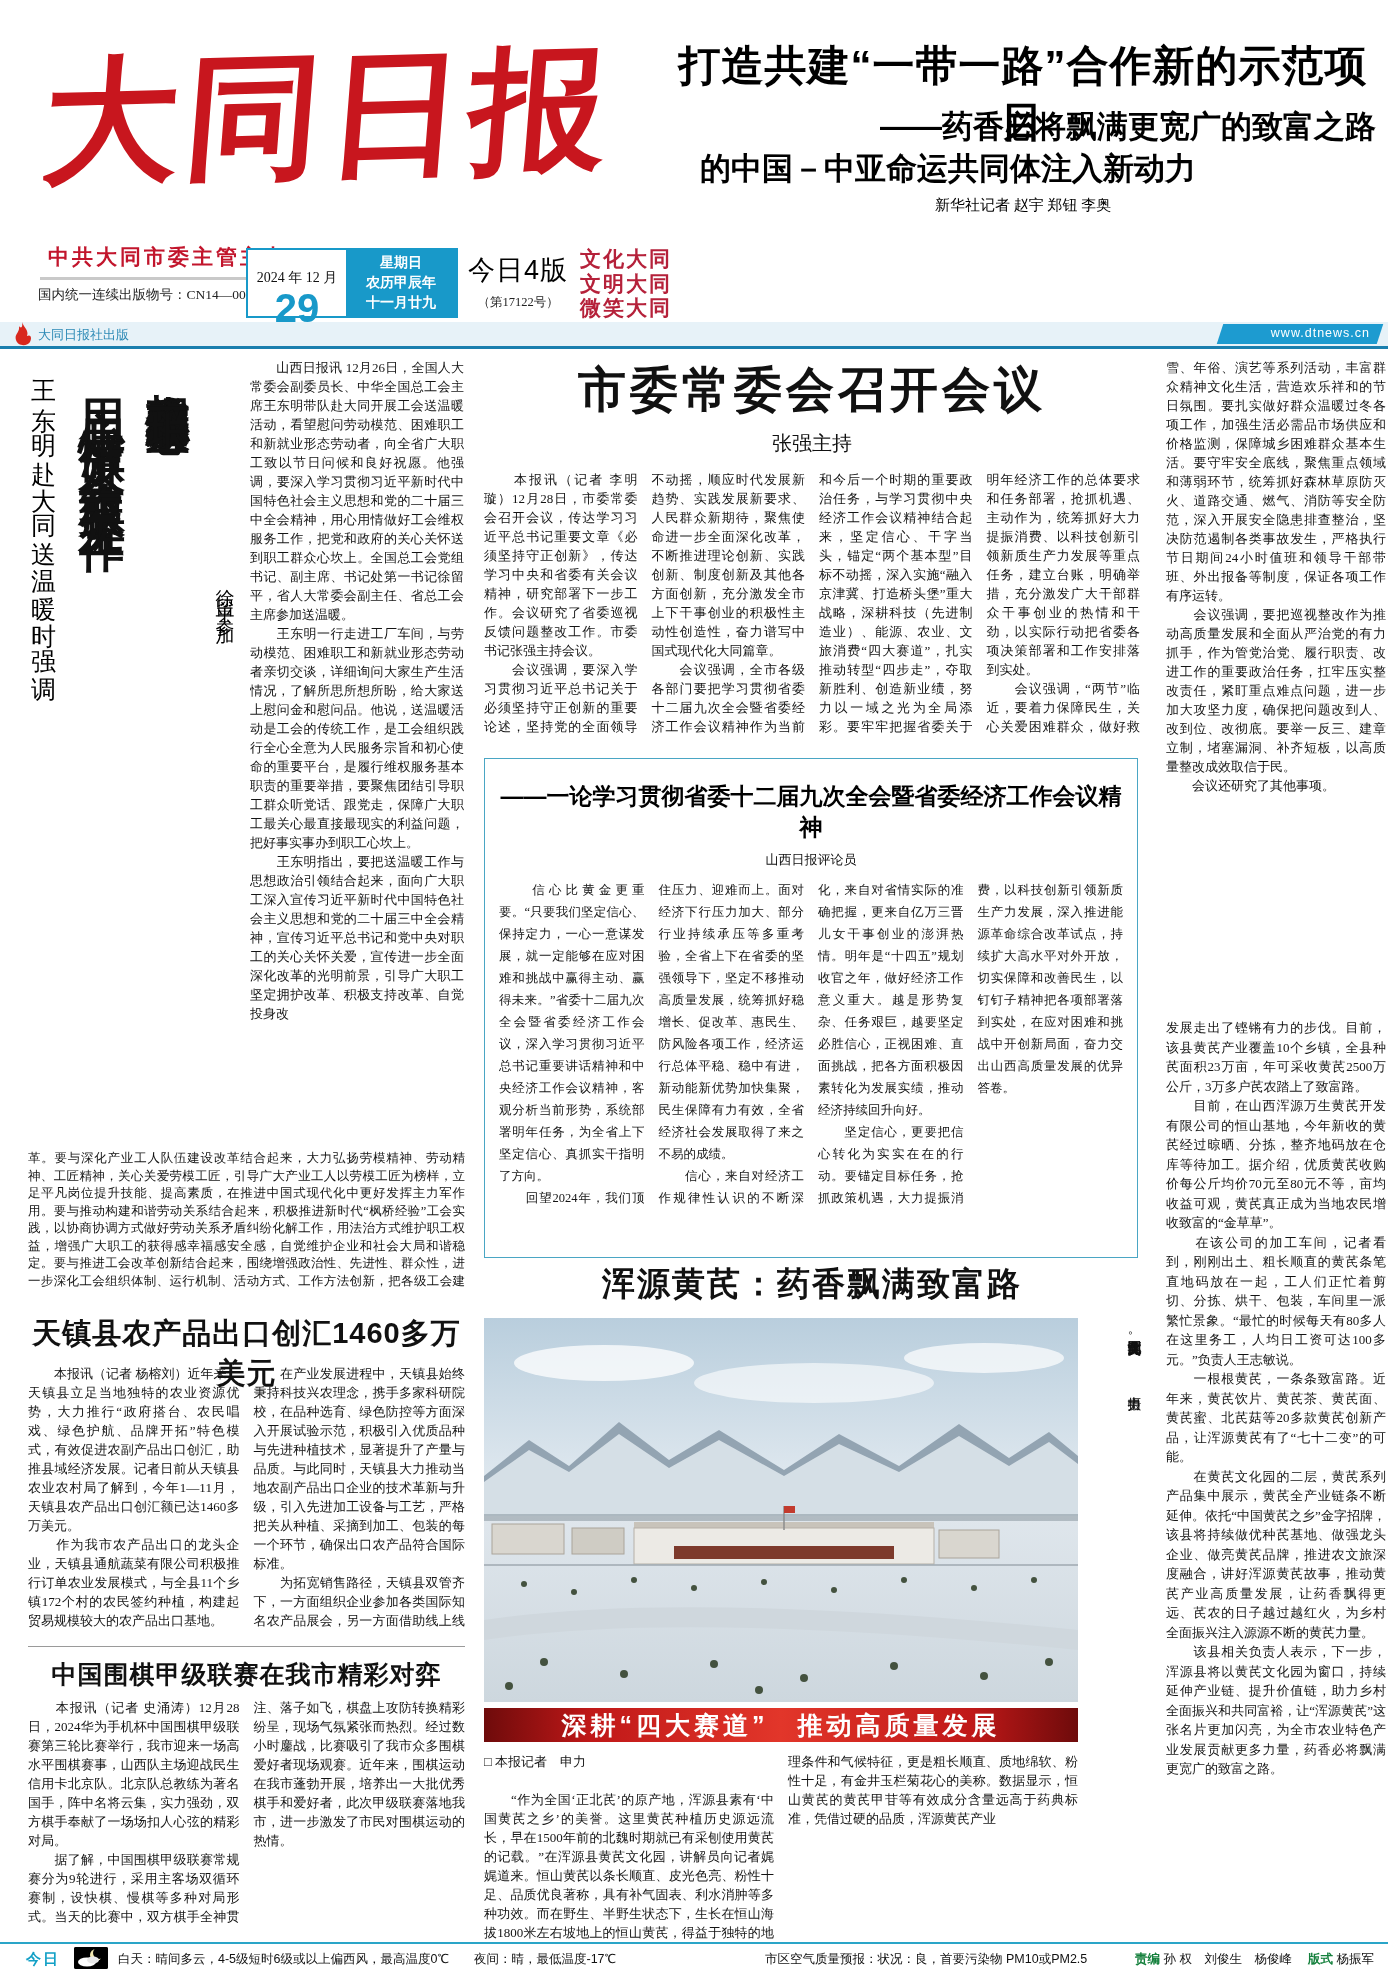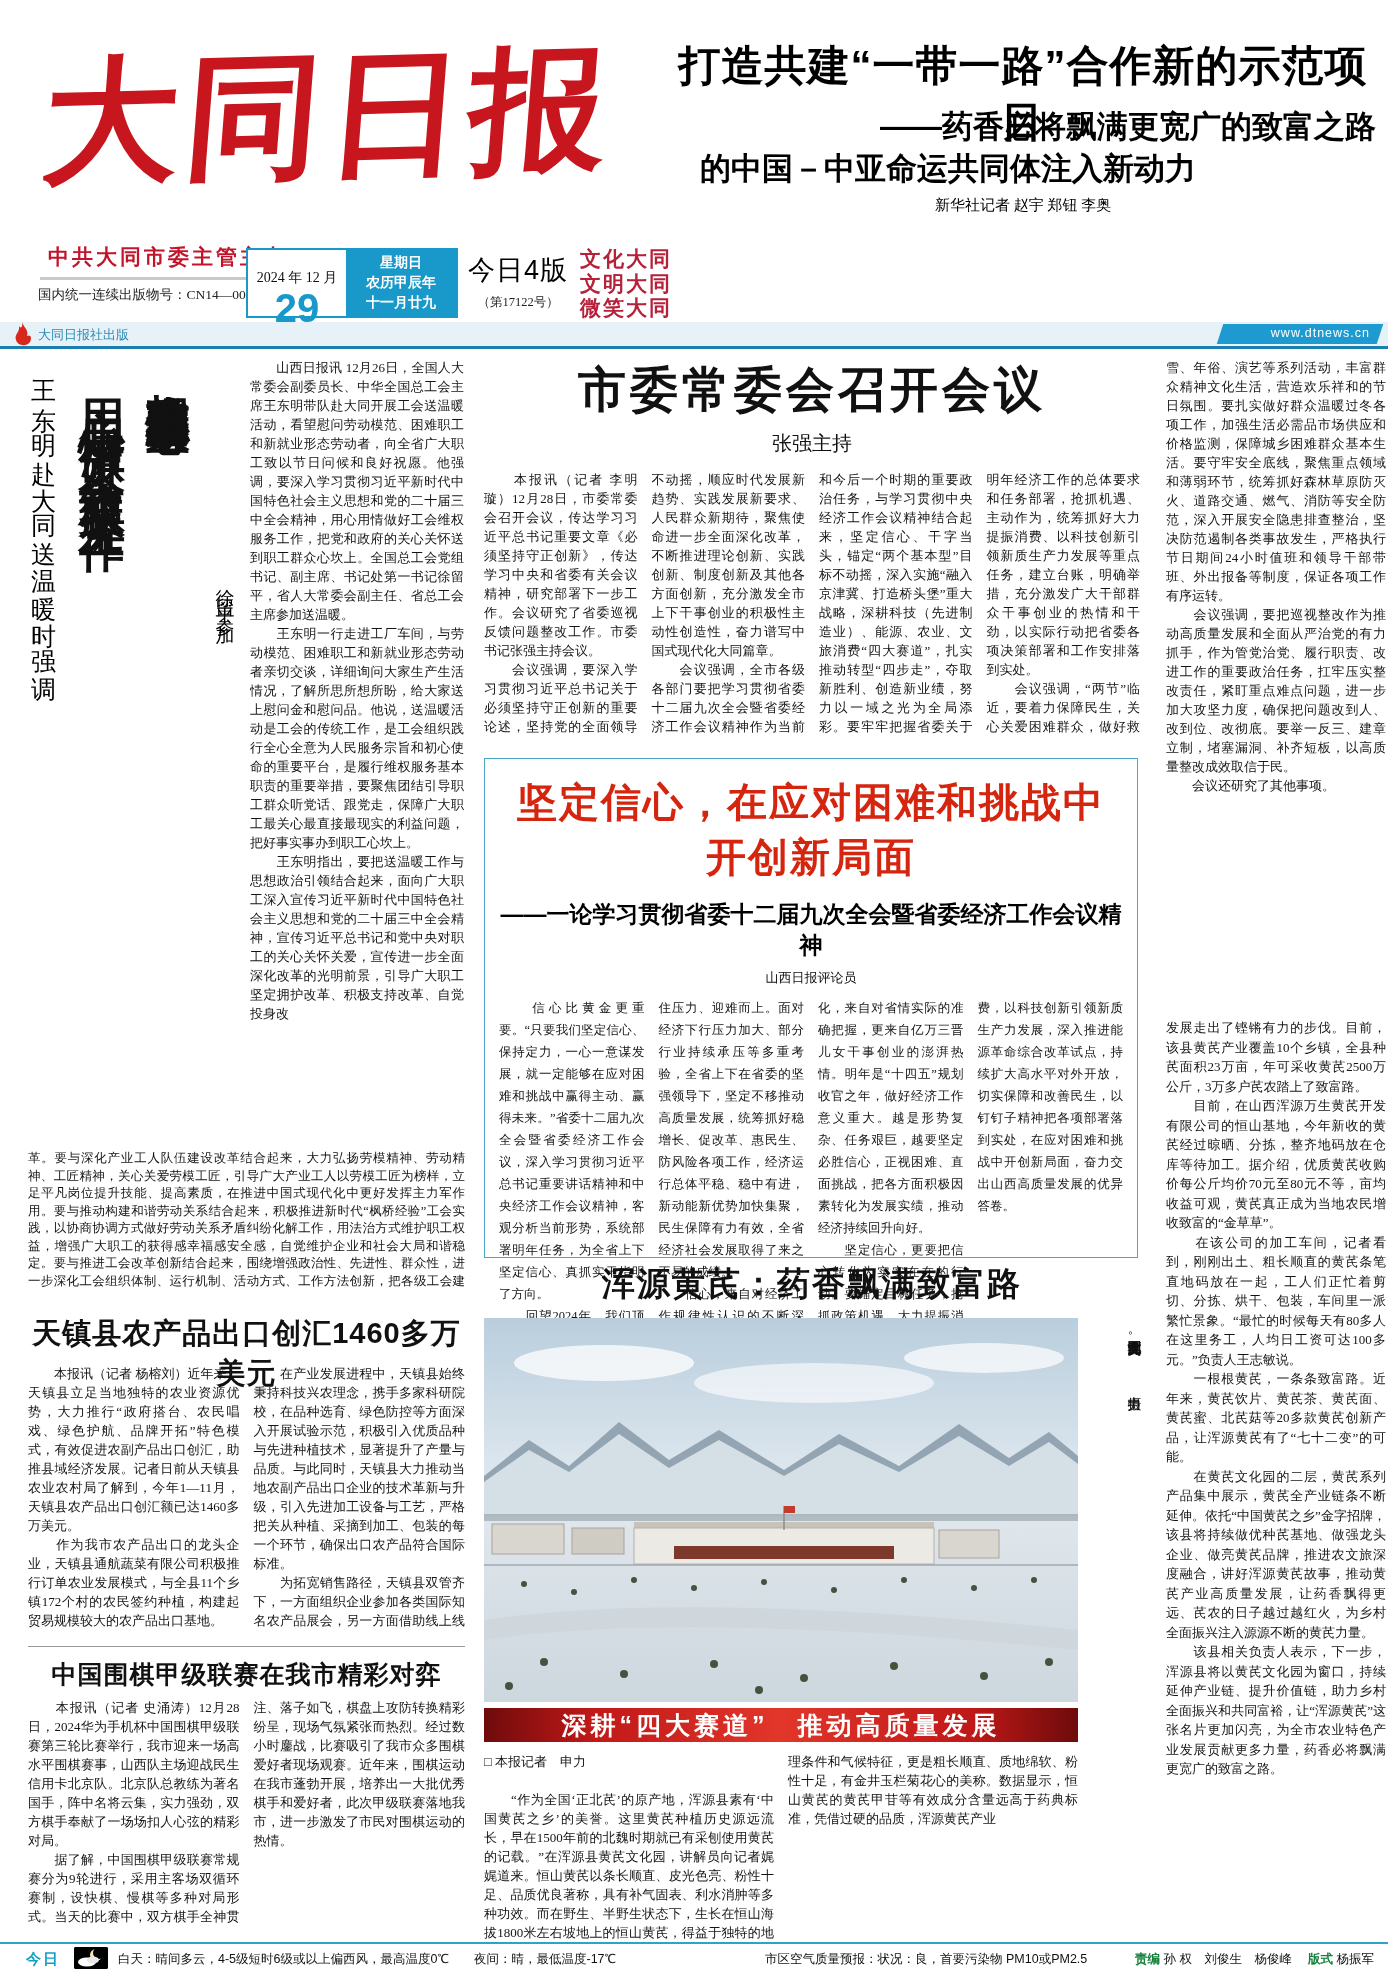--- a/index.html
+++ b/index.html
@@ -152,21 +152,20 @@
   <div class="abs mt-sub">张强主持</div>
   <div class="abs mt-body body-text cols4">　　本报讯（记者 李明璇）12月28日，市委常委会召开会议，传达学习习近平总书记重要文章《必须坚持守正创新》，传达学习中央和省委有关会议精神，研究部署下一步工作。会议研究了省委巡视反馈问题整改工作。市委书记张强主持会议。
 　　会议强调，要深入学习贯彻习近平总书记关于必须坚持守正创新的重要论述，坚持党的全面领导不动摇，顺应时代发展新趋势、实践发展新要求、人民群众新期待，聚焦使命进一步全面深化改革，不断推进理论创新、实践创新、制度创新及其他各方面创新，充分激发全市上下干事创业的积极性主动性创造性，奋力谱写中国式现代化大同篇章。
 　　会议强调，全市各级各部门要把学习贯彻省委十二届九次全会暨省委经济工作会议精神作为当前和今后一个时期的重要政治任务，与学习贯彻中央经济工作会议精神结合起来，坚定信心、干字当头，锚定“两个基本型”目标不动摇，深入实施“融入京津冀、打造桥头堡”重大战略，深耕科技（先进制造业）、能源、农业、文旅消费“四大赛道”，扎实推动转型“四步走”，夺取新胜利、创造新业绩，努力以一域之光为全局添彩。要牢牢把握省委关于明年经济工作的总体要求和任务部署，抢抓机遇、主动作为，统筹抓好大力提振消费、以科技创新引领新质生产力发展等重点任务，建立台账，明确举措，充分激发广大干部群众干事创业的热情和干劲，以实际行动把省委各项决策部署和工作安排落到实处。
 　　会议强调，“两节”临近，要着力保障民生，关心关爱困难群众，做好救助帮扶工作，全力抓好煤电油气保供稳价，迅速推进治理欠薪冬季行动，解决群众急难愁盼问题。要组织开展好冰</div>
   <div class="abs mt-tail body-text">雪、年俗、演艺等系列活动，丰富群众精神文化生活，营造欢乐祥和的节日氛围。要扎实做好群众温暖过冬各项工作，加强生活必需品市场供应和价格监测，保障城乡困难群众基本生活。要守牢安全底线，聚焦重点领域和薄弱环节，统筹抓好森林草原防灭火、道路交通、燃气、消防等安全防范，深入开展安全隐患排查整治，坚决防范遏制各类事故发生，严格执行节日期间24小时值班和领导干部带班、外出报备等制度，保证各项工作有序运转。
 　　会议强调，要把巡视整改作为推动高质量发展和全面从严治党的有力抓手，作为管党治党、履行职责、改进工作的重要政治任务，扛牢压实整改责任，紧盯重点难点问题，进一步加大攻坚力度，确保把问题改到人、改到位、改彻底。要举一反三、建章立制，堵塞漏洞、补齐短板，以高质量整改成效取信于民。
 　　会议还研究了其他事项。</div>
 
   <div class="abs ed-box">
-    <div class="ed-title">坚定信心，在应对困难和挑战中开创新局面</div>
     <div class="ed-sub">——一论学习贯彻省委十二届九次全会暨省委经济工作会议精神</div>
     <div class="ed-byline">山西日报评论员</div>
     <div class="ed-body body-text cols4">　　信心比黄金更重要。“只要我们坚定信心、保持定力，一心一意谋发展，就一定能够在应对困难和挑战中赢得主动、赢得未来。”省委十二届九次全会暨省委经济工作会议，深入学习贯彻习近平总书记重要讲话精神和中央经济工作会议精神，客观分析当前形势，系统部署明年任务，为全省上下坚定信心、真抓实干指明了方向。
 　　回望2024年，我们顶住压力、迎难而上。面对经济下行压力加大、部分行业持续承压等多重考验，全省上下在省委的坚强领导下，坚定不移推动高质量发展，统筹抓好稳增长、促改革、惠民生、防风险各项工作，经济运行总体平稳、稳中有进，新动能新优势加快集聚，民生保障有力有效，全省经济社会发展取得了来之不易的成绩。
 　　信心，来自对经济工作规律性认识的不断深化，来自对省情实际的准确把握，更来自亿万三晋儿女干事创业的澎湃热情。明年是“十四五”规划收官之年，做好经济工作意义重大。越是形势复杂、任务艰巨，越要坚定必胜信心，正视困难、直面挑战，把各方面积极因素转化为发展实绩，推动经济持续回升向好。
 　　坚定信心，更要把信心转化为实实在在的行动。要锚定目标任务，抢抓政策机遇，大力提振消费，以科技创新引领新质生产力发展，深入推进能源革命综合改革试点，持续扩大高水平对外开放，切实保障和改善民生，以钉钉子精神把各项部署落到实处，在应对困难和挑战中开创新局面，奋力交出山西高质量发展的优异答卷。</div>
   </div>
 
   <div class="abs hq-title">浑源黄芪：药香飘满致富路</div>
 

